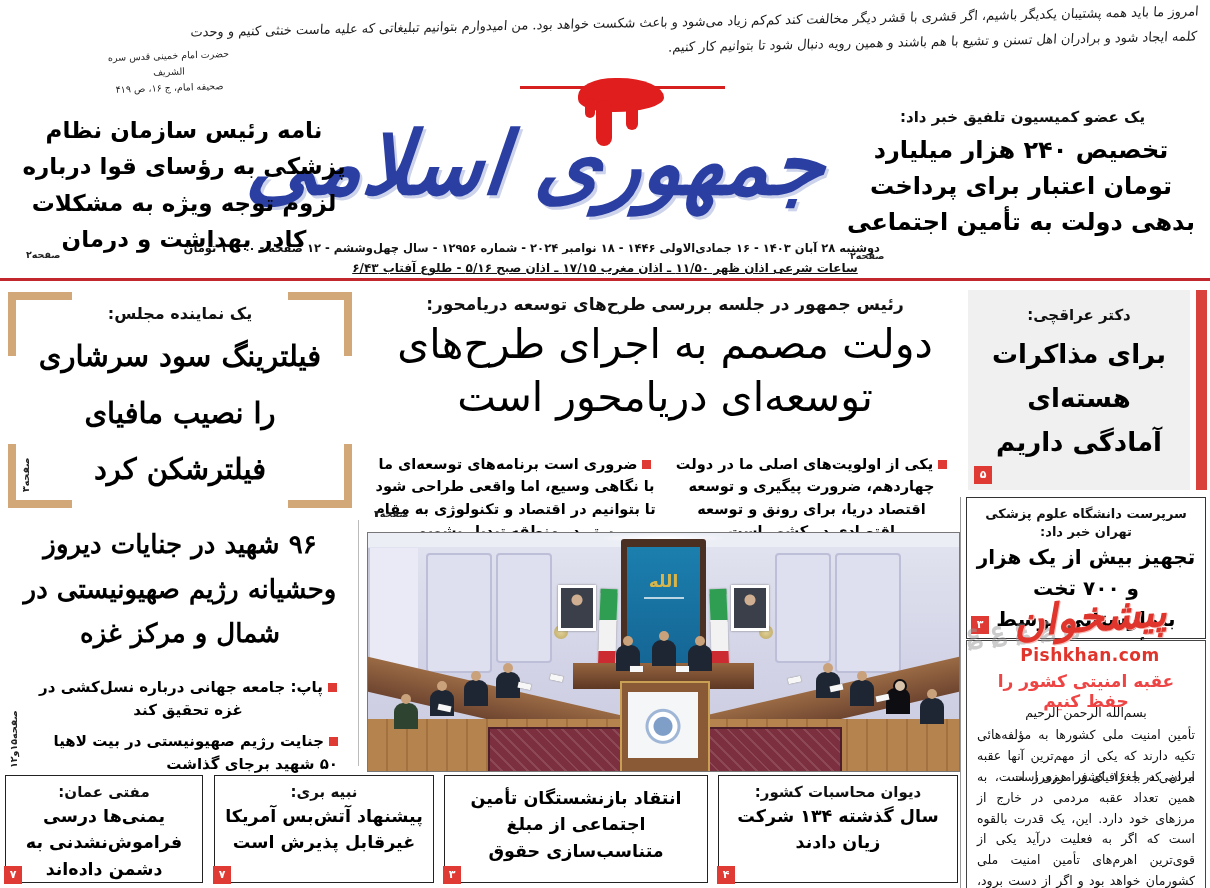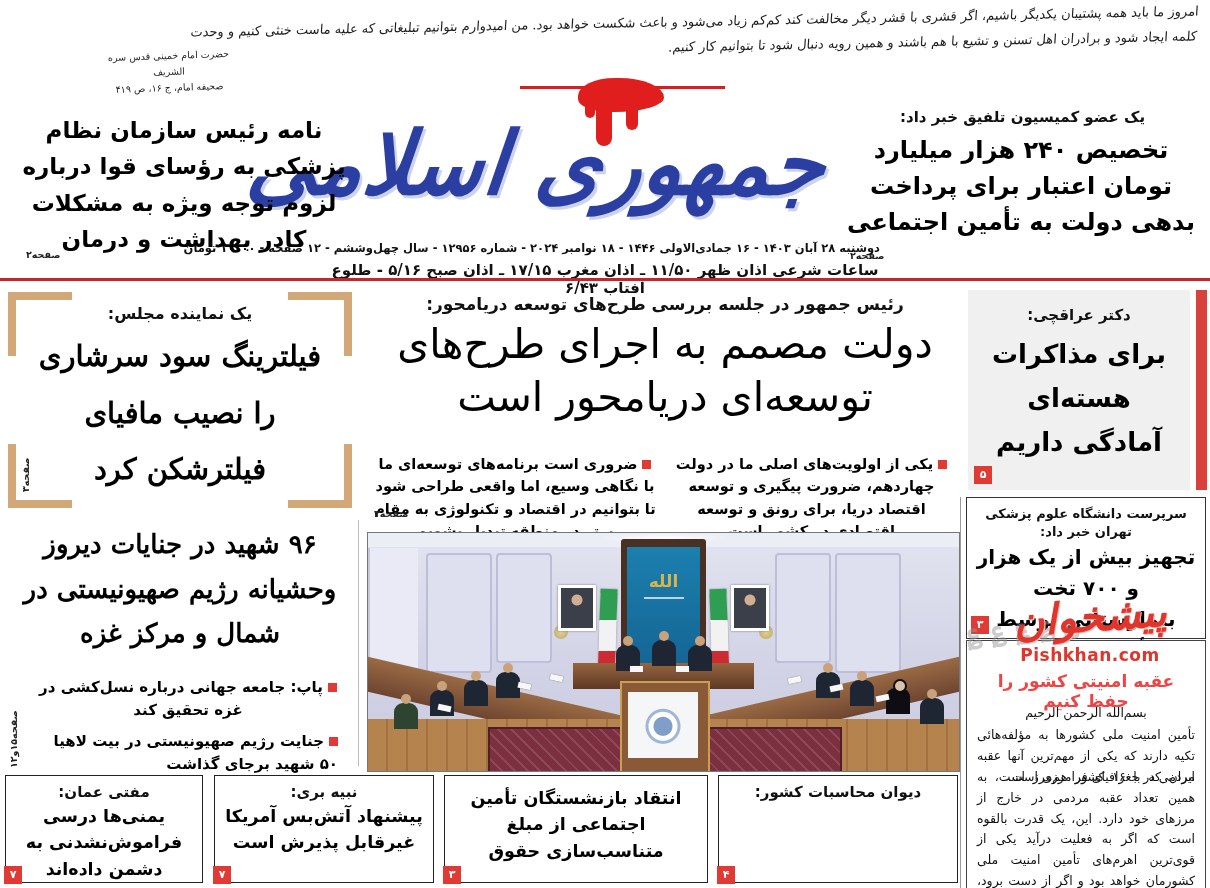--- a/index.html
+++ b/index.html
@@ -21,21 +21,21 @@
   .mast-line{left:520px;top:86px;width:205px;height:3px;background:#d6201f;}
   .drip{left:578px;top:78px;width:86px;height:34px;background:#e01e1e;
         border-radius:45% 55% 60% 40%/55% 60% 45% 40%;}
   .drip-t1{left:596px;top:100px;width:16px;height:46px;background:#e01e1e;border-radius:8px;}
   .drip-t2{left:626px;top:100px;width:12px;height:30px;background:#e01e1e;border-radius:6px;}
   .drip-t3{left:585px;top:98px;width:10px;height:20px;background:#e01e1e;border-radius:5px;}
   .mast-title{left:385px;top:92px;width:440px;height:145px;line-height:145px;
         font-size:84px;font-weight:bold;font-style:italic;color:#2b3fa3;text-align:center;
         transform:skewX(-6deg) scaleY(1.04);text-shadow:3px 3px 0 #ccd3ea;white-space:nowrap;}
   .dateline{left:330px;top:241px;width:550px;font-size:11.5px;font-weight:bold;color:#111;white-space:nowrap;}
-  .prayer{left:330px;top:261px;width:550px;font-size:15px;font-weight:bold;color:#111;letter-spacing:.5px;}
+  .prayer{left:330px;top:261px;width:550px;font-size:12px;font-weight:bold;color:#111;letter-spacing:.5px;text-decoration:underline;}
   .red-rule{left:0;top:278px;width:1210px;height:3px;background:#c1272d;}
 
   
   .kicker{font-weight:bold;color:#111;}
   .ref{font-size:9.5px;font-weight:bold;color:#222;}
   .ref-rot{transform:rotate(-90deg);transform-origin:left top;}
   .badge{width:18px;height:18px;background:#e03a35;color:#fff;font-size:11px;font-weight:bold;
          text-align:center;line-height:18px;}
 
   
@@ -233,14 +233,15 @@
   <div class="hl">پیشنهاد آتش‌بس آمریکا غیرقابل پذیرش است</div>
   <div class="abs badge" style="left:-2px;bottom:-2px;">۷</div>
 </div>
 <div class="abs bbox center" style="left:444px;width:262px;">
   <div class="kicker"></div>
   <div class="hl" style="margin-top:9px;">انتقاد بازنشستگان تأمین اجتماعی از مبلغ متناسب‌سازی حقوق</div>
   <div class="abs badge" style="left:-2px;bottom:-2px;">۳</div>
 </div>
 <div class="abs bbox center" style="left:718px;width:238px;">
   <div class="kicker">دیوان محاسبات کشور:</div>
+  <div class="hl">سال گذشته ۱۳۴ شرکت زیان دادند</div>
   <div class="abs badge" style="left:-2px;bottom:-2px;">۴</div>
 </div>
 
 </body></html>

